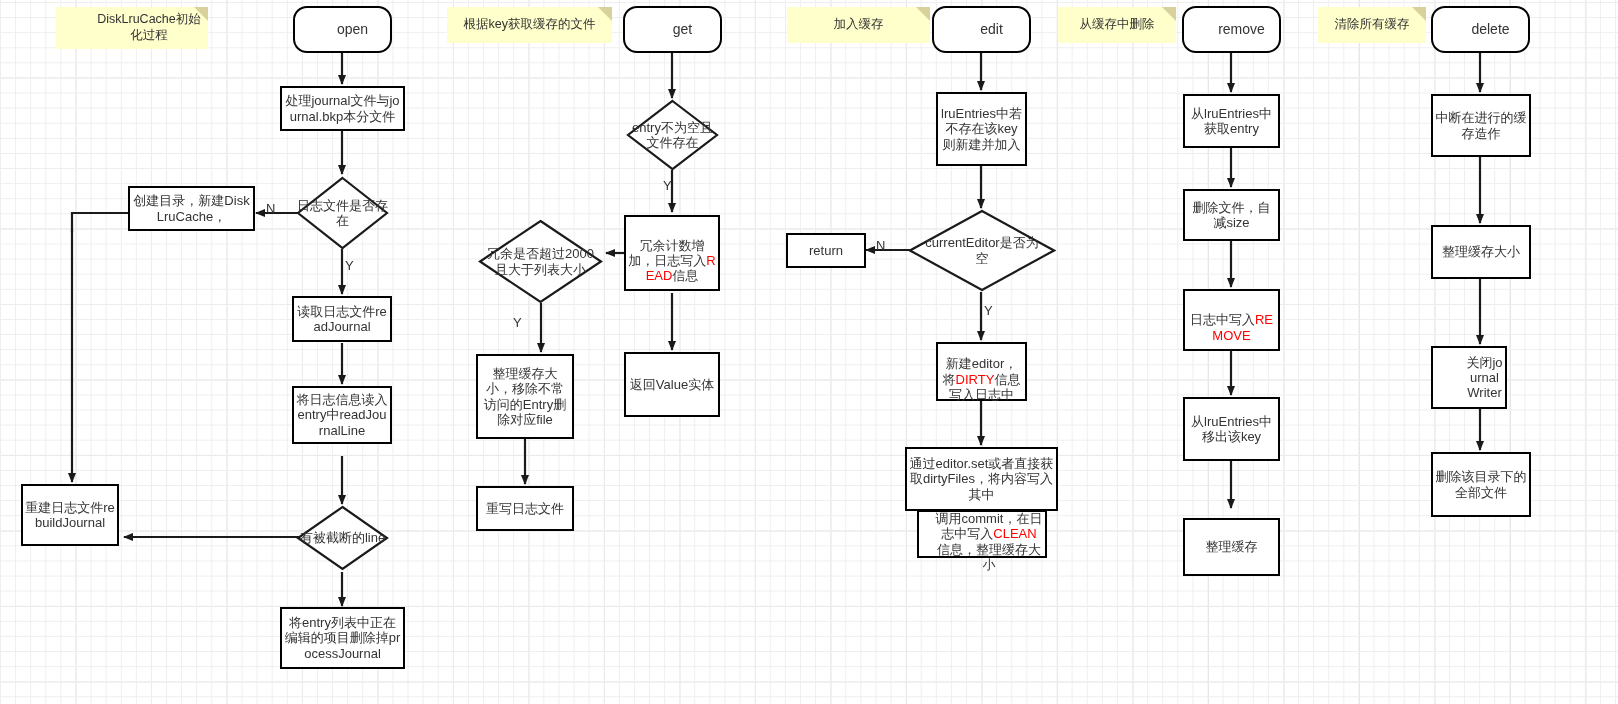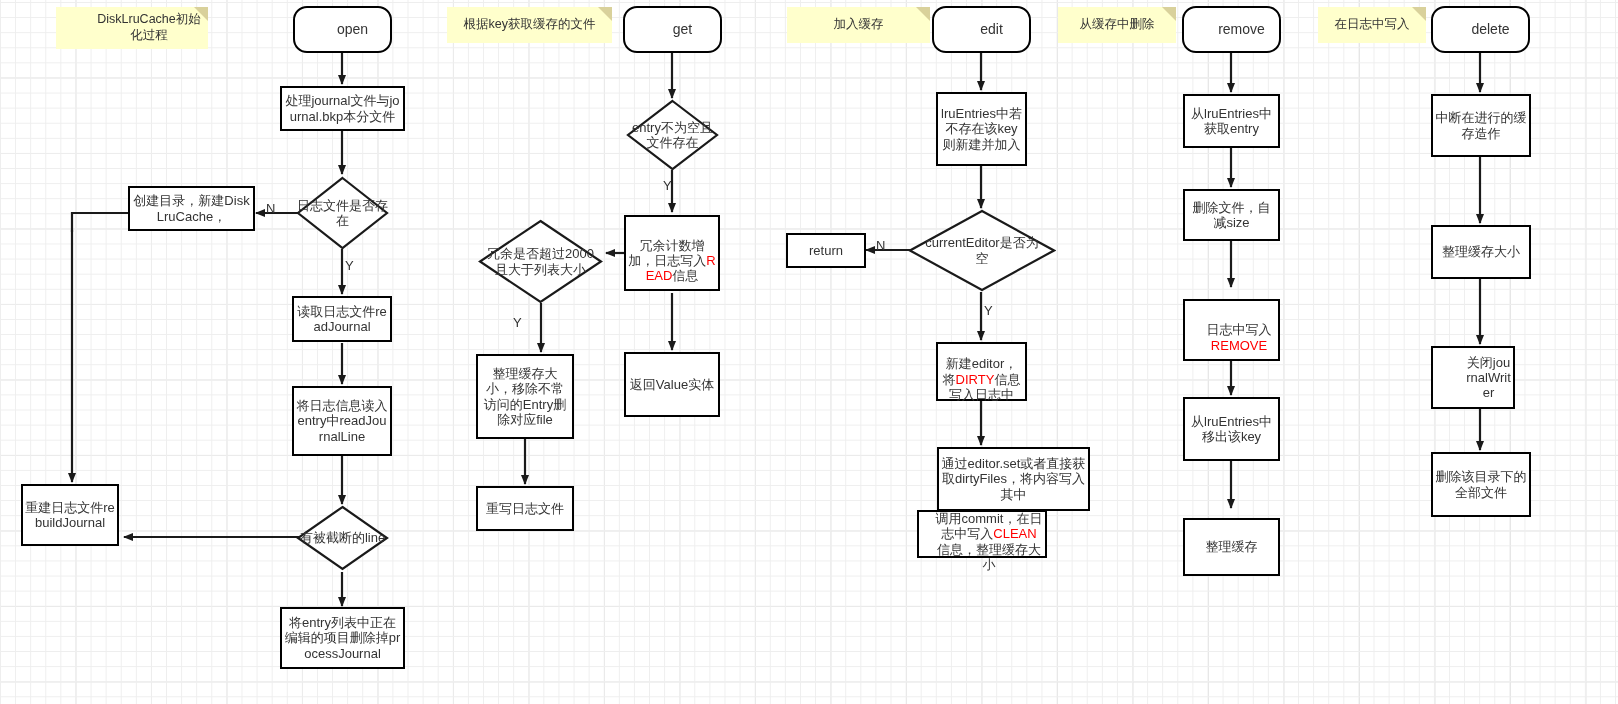--- a/index.html
+++ b/index.html
@@ -152,21 +152,21 @@
       </svg>
     <span class="dlabel">日志文件是否存在</span>
   </div>
 
   <div class="node proc" style="left:128px;top:186px;width:127px;height:45px;">创建目录，新建DiskLruCache，</div>
 
   <div class="node proc" style="left:21px;top:484px;width:98px;height:62px;">重建日志文件rebuildJournal</div>
 
   <div class="node proc" style="left:292px;top:296px;width:100px;height:46px;">读取日志文件readJournal</div>
 
-  <div class="node proc" style="left:292px;top:386px;width:100px;height:70px;">将日志信息读入entry中readJournalLine</div>
+  <div class="node proc" style="left:292px;top:386px;width:100px;height:58px;">将日志信息读入entry中readJournalLine</div>
 
   <div class="dia" style="left:296px;top:505px;width:93px;height:66px;">
     <svg width="93" height="66" viewBox="0 0 93 66">
         <polygon points="46.5,2 91,33 46.5,64 2,33" fill="#ffffff" stroke="#1a1a1a" stroke-width="2.2"></polygon>
       </svg>
     <span class="dlabel">有被截断的line</span>
   </div>
 
   <div class="node proc" style="left:280px;top:607px;width:125px;height:62px;">将entry列表中正在编辑的项目删除掉processJournal</div>
 
@@ -226,21 +226,21 @@
   </div>
 
   <div class="node proc" style="left:786px;top:233px;width:80px;height:35px;">return</div>
 
   <div class="node proc" style="left:936px;top:342px;width:91px;height:59px;">
     <span style="display:block;">
       <span>新建editor，将</span><span class="red">DIRTY</span><span>信息写入日志中</span>
     </span>
   </div>
 
-  <div class="node proc" style="left:905px;top:447px;width:153px;height:64px;margin-left:32px;">通过editor.set或者直接获取dirtyFiles，将内容写入其中</div>
+  <div class="node proc" style="left:905px;top:447px;width:153px;height:64px;">通过editor.set或者直接获取dirtyFiles，将内容写入其中</div>
 
   <div class="node proc" style="left:917px;top:510px;width:130px;height:48px;padding-left:16px;">
     <span style="display:block;">
       <span>调用commit，在日志中写入</span><span class="red">CLEAN</span><span>信息，整理缓存大小</span>
     </span>
   </div>
 
   <span class="elabel" style="left:876px;top:238px;">N</span>
   <span class="elabel" style="left:984px;top:303px;">Y</span>
 
@@ -248,38 +248,38 @@
     <span class="fold"></span>
     <span>从缓存中删除</span>
   </div>
 
   <div class="node term" style="left:1182px;top:6px;width:99px;height:47px;">remove</div>
 
   <div class="node proc" style="left:1183px;top:94px;width:97px;height:54px;">从lruEntries中获取entry</div>
 
   <div class="node proc" style="left:1183px;top:189px;width:97px;height:52px;">删除文件，自减size</div>
 
-  <div class="node proc" style="left:1183px;top:299px;width:97px;height:62px;padding-left:17px;">
+  <div class="node proc" style="left:1183px;top:289px;width:97px;height:62px;">
     <span style="display:block;">
       <span>日志中写入</span><span class="red">REMOVE</span>
     </span>
   </div>
 
   <div class="node proc" style="left:1183px;top:397px;width:97px;height:64px;">从lruEntries中移出该key</div>
 
   <div class="node proc" style="left:1183px;top:510px;width:97px;height:58px;margin-top:8px;">整理缓存</div>
 
   <div class="node note" style="left:1318px;top:7px;width:108px;height:36px;">
     <span class="fold"></span>
-    <span>在日志中写入</span>
+    <span>清除所有缓存</span>
   </div>
 
   <div class="node term" style="left:1431px;top:6px;width:99px;height:47px;">delete</div>
 
   <div class="node proc" style="left:1431px;top:94px;width:100px;height:63px;">中断在进行的缓存造作</div>
 
   <div class="node proc" style="left:1431px;top:225px;width:100px;height:54px;">整理缓存大小</div>
 
-  <div class="node proc" style="left:1431px;top:346px;width:84px;height:63px;padding-left:33px;">关闭journalWriter</div>
+  <div class="node proc" style="left:1431px;top:346px;width:76px;height:63px;padding-left:33px;">关闭journalWriter</div>
 
   <div class="node proc" style="left:1431px;top:452px;width:100px;height:65px;">删除该目录下的全部文件</div>
 
 </div>
 
 </body></html>

